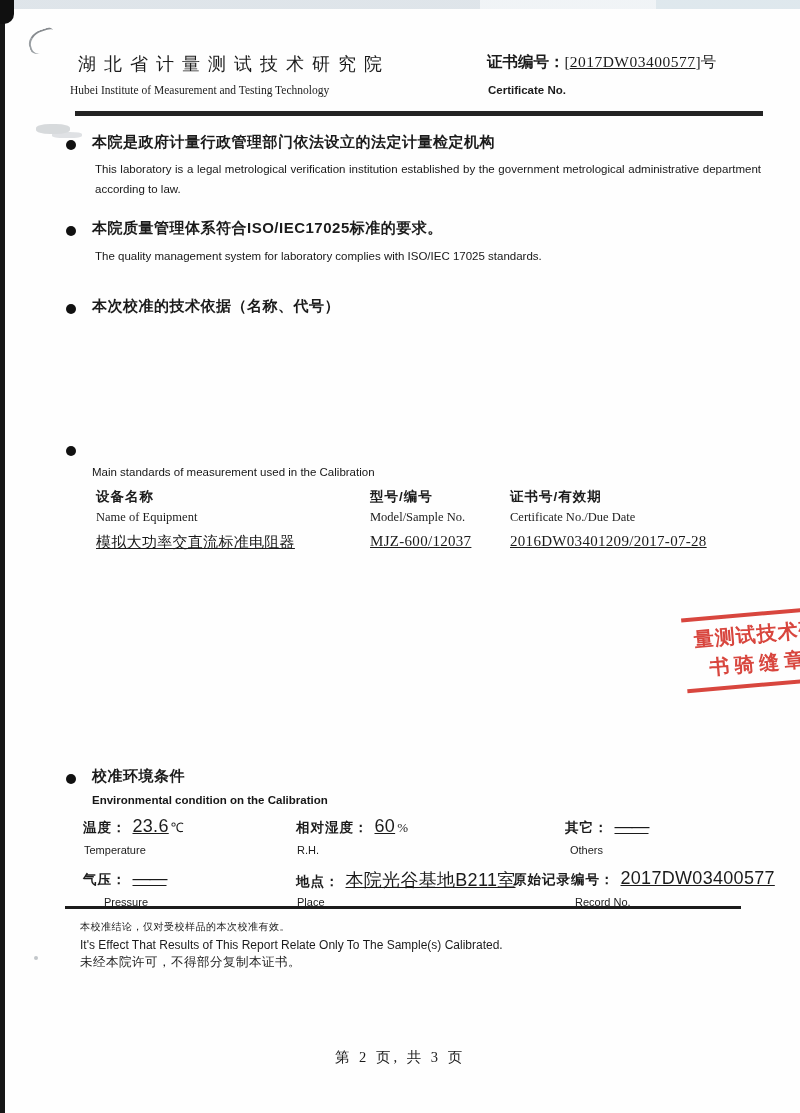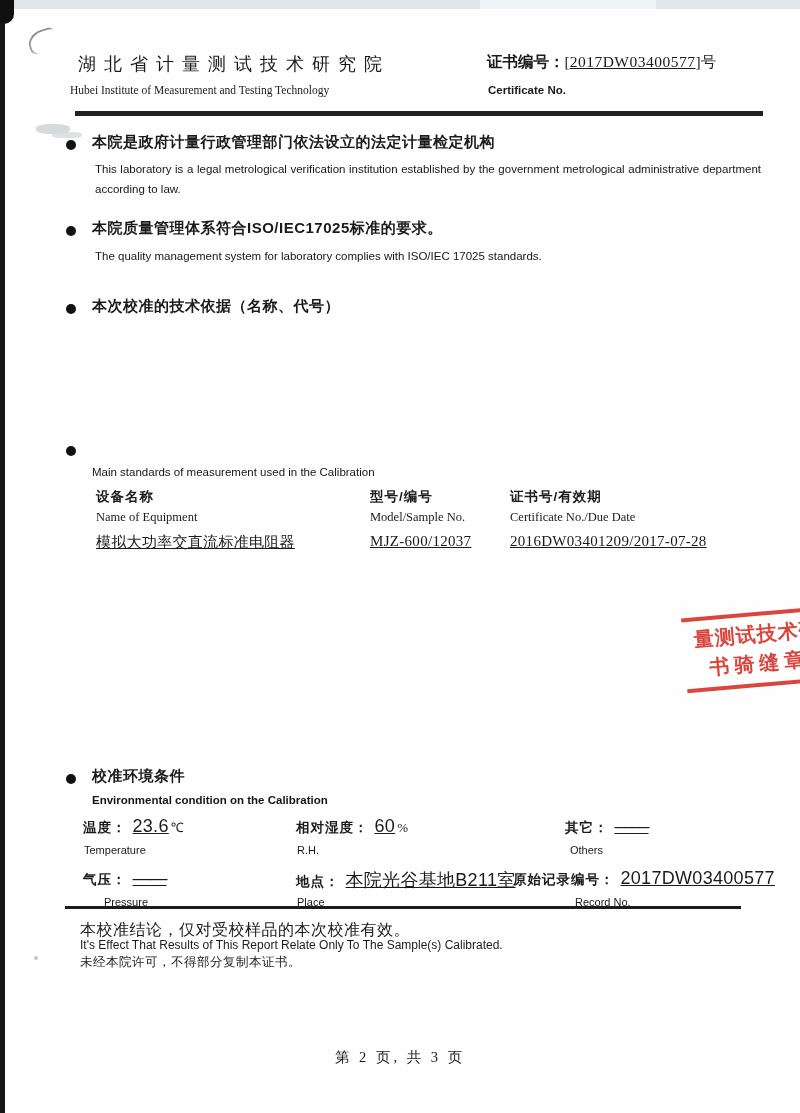--- a/index.html
+++ b/index.html
@@ -51,21 +51,21 @@
 
   .env-field{position:absolute;white-space:nowrap;}
   .env-lab{font-size:13.5px;font-weight:bold;letter-spacing:1px;}
   .env-val{font-family:Liberation Sans, sans-serif;font-size:18px;text-decoration:underline;margin-left:6px;letter-spacing:.3px;}
   .env-sfx{font-family:"Liberation Serif",serif;font-size:13px;margin-left:2px;}
   .env-dash{letter-spacing:-1px;}
   .env-en{position:absolute;font-size:11px;white-space:nowrap;}
 
   .rule-mid{position:absolute;left:65px;top:906px;width:676px;height:3px;background:#1c1c1c;}
 
-  .note1{position:absolute;left:80px;top:920px;font-size:16px;letter-spacing:.5px;}
+  .note1{position:absolute;left:80px;top:920px;font-size:10px;letter-spacing:.5px;}
   .note2{position:absolute;left:80px;top:938px;font-size:12px;}
   .note3{position:absolute;left:80px;top:954px;font-size:12.5px;letter-spacing:.5px;}
 
   .page-num{position:absolute;left:0;top:1048px;width:800px;text-align:center;
     font-family:"Liberation Serif",serif;font-size:14.5px;letter-spacing:3px;}
 </style>
 </head>
 <body>
 
 <div class="page">

